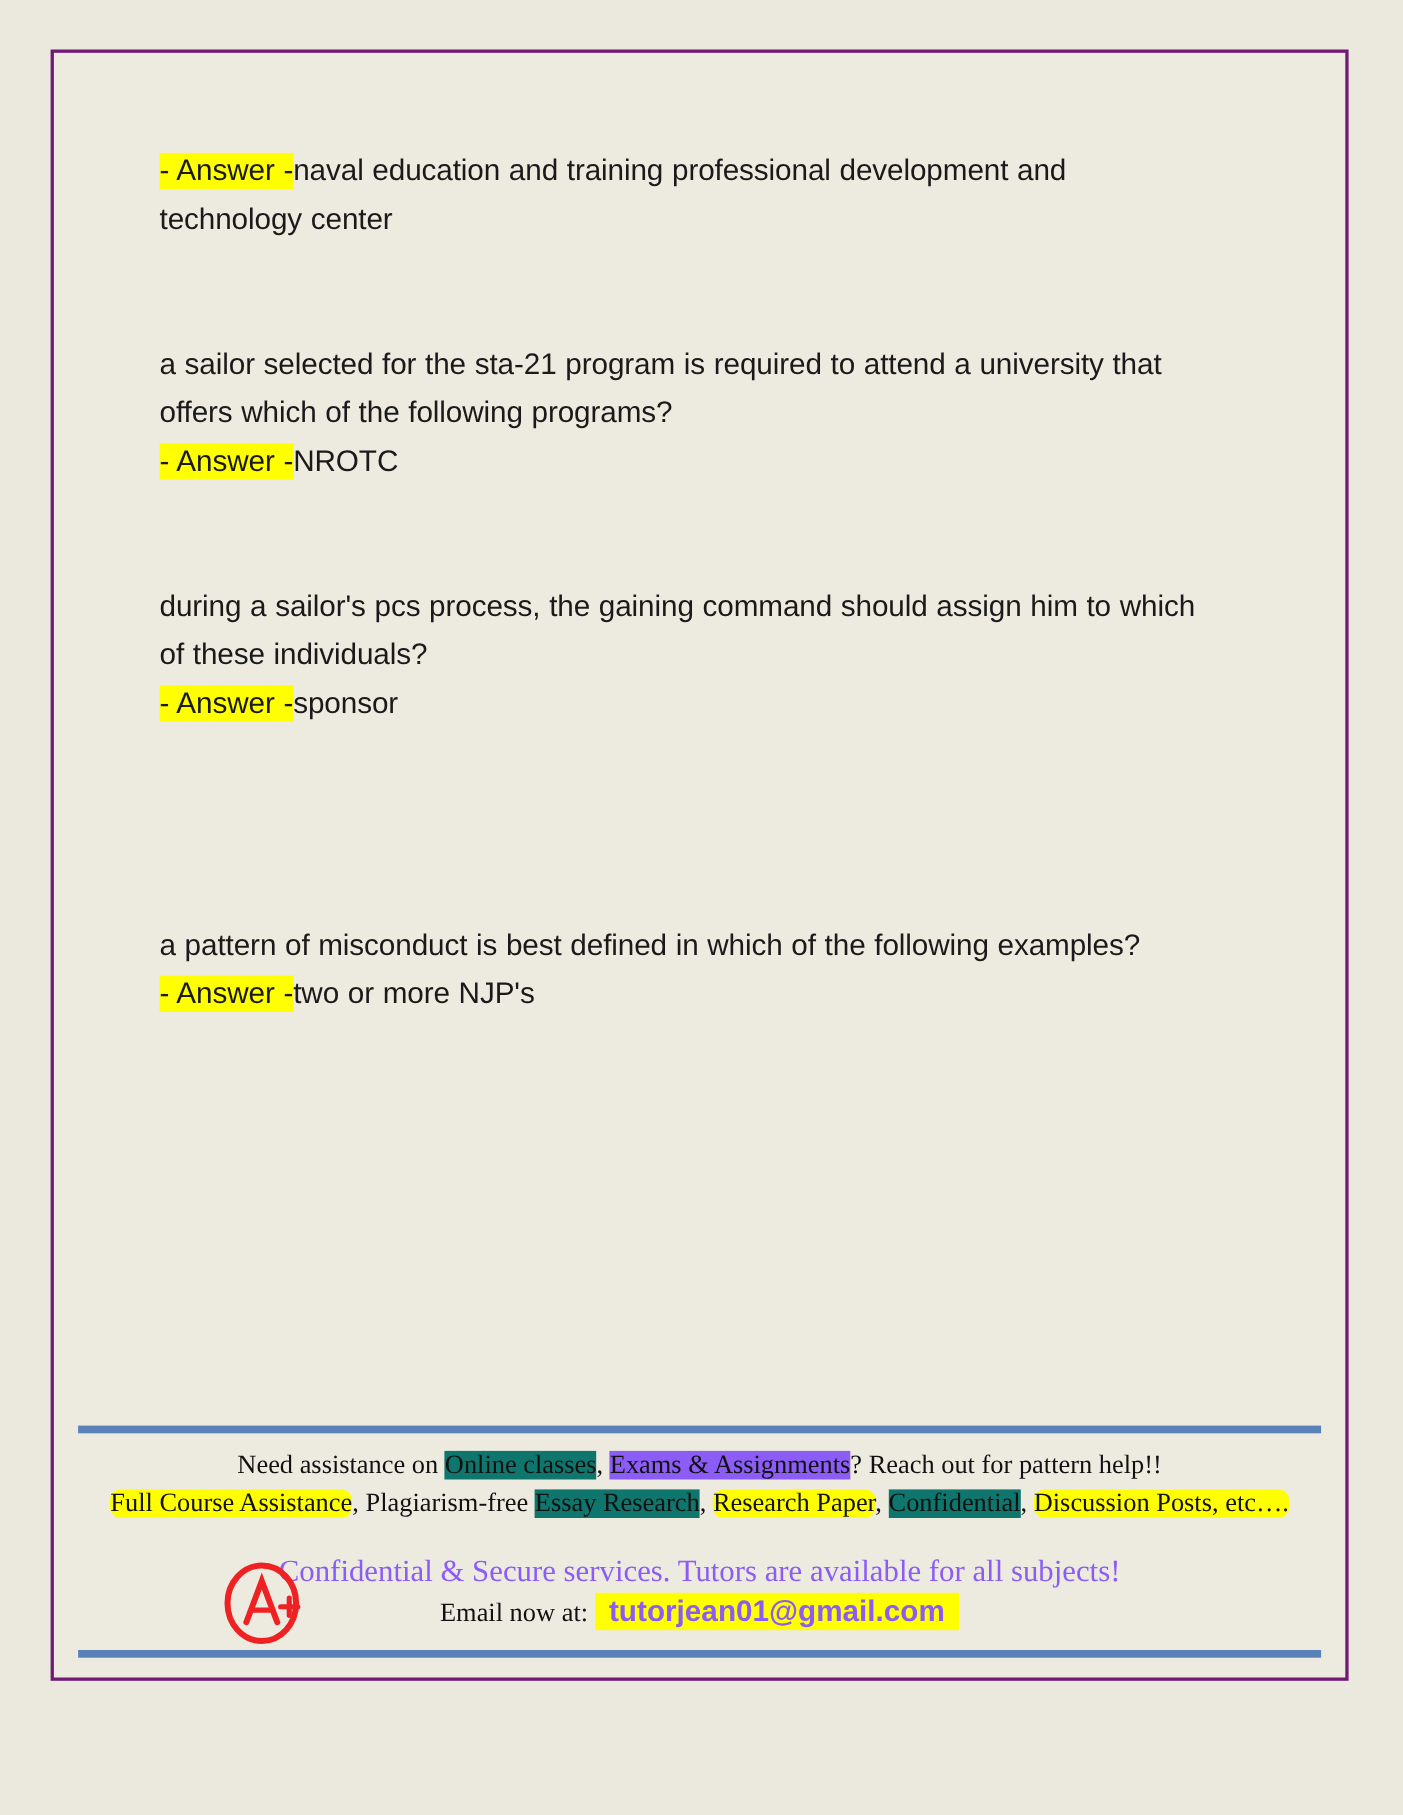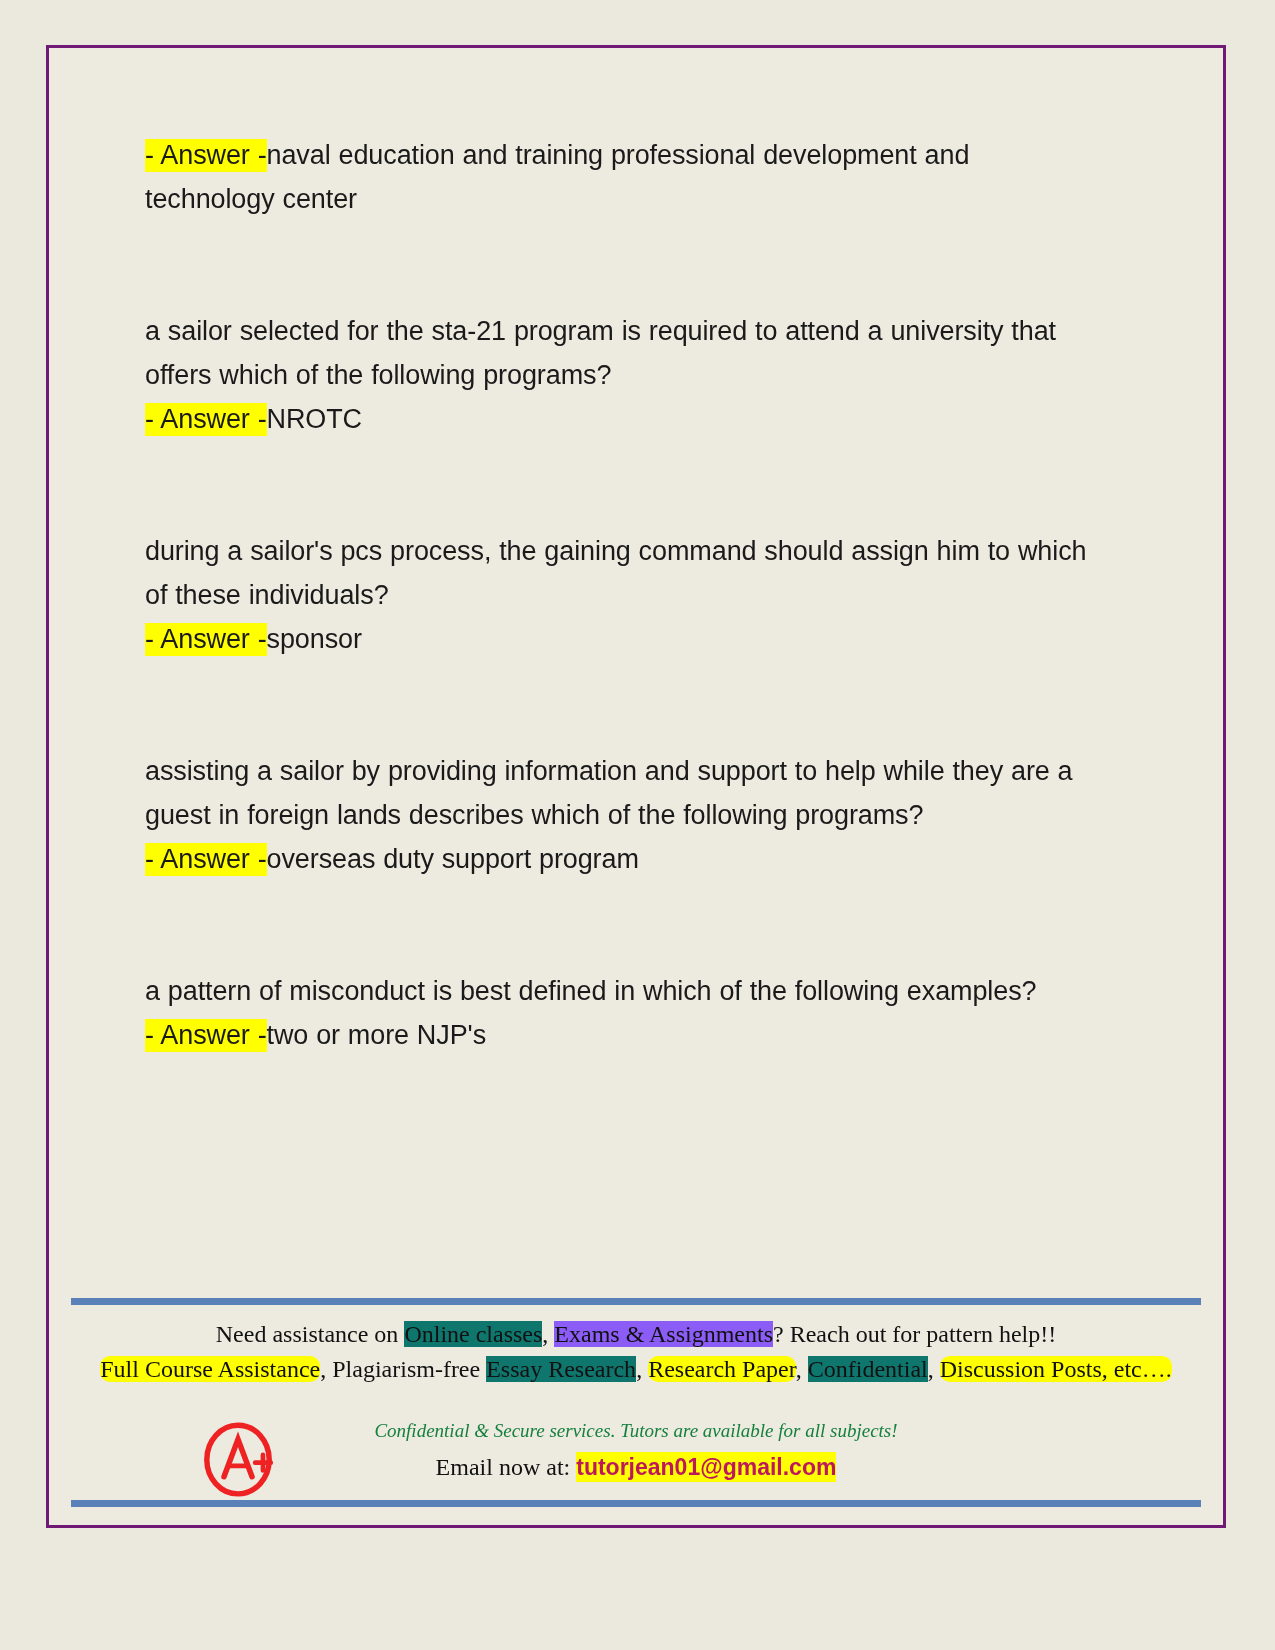--- a/index.html
+++ b/index.html
@@ -90,38 +90,37 @@
   .hl-green  { background: #8b5cf6; }
   .hl-yellow { background: #ffff00; border-radius: 10px; }
 
   .f-block2 {
     position: relative;
     margin-top: 26px;
     text-align: center;
   }
   .f-line3 {
     font-family: "Liberation Serif", serif;
-    font-size: 19px;
+    font-size: 28px;
     line-height: 35px;
-    color: #15803d;
-    font-style: italic;
+    color: #8b5cf6;
   }
   .f-line4 {
     font-family: "Liberation Serif", serif;
     font-size: 24px;
     line-height: 38px;
     color: #111;
   }
   .email {
     font-family: "Liberation Sans", sans-serif;
     font-weight: bold;
-    font-size: 23px;
+    font-size: 27px;
     background: #ffff00;
-    color: #be185d;
-    padding: 2px 0;
+    color: #8b5cf6;
+    padding: 2px 13px;
   }
 
   
   .logo {
     position: absolute;
     left: 128px;
     top: 6px;
     width: 78px;
     height: 78px;
   }
@@ -146,24 +145,20 @@
 
     <div class="spacer-lg"></div>
 
     <div class="qa-block">
       <div class="line">during a sailor's pcs process, the gaining command should assign him to which of these individuals?</div>
       <div class="line"><span class="hl-answer">- Answer -</span><span>sponsor</span></div>
     </div>
 
     <div class="spacer-lg"></div>
 
-    <div class="qa-block">
-      <div class="line">assisting a sailor by providing information and support to help while they are a guest in foreign lands describes which of the following programs?</div>
-      <div class="line"><span class="hl-answer">- Answer -</span><span>overseas duty support program</span></div>
-    </div>
 
     <div class="spacer-lg"></div>
 
     <div class="qa-block">
       <div class="line">a pattern of misconduct is best defined in which of the following examples?</div>
       <div class="line"><span class="hl-answer">- Answer -</span><span>two or more NJP's</span></div>
     </div>
 
   </div>
 

